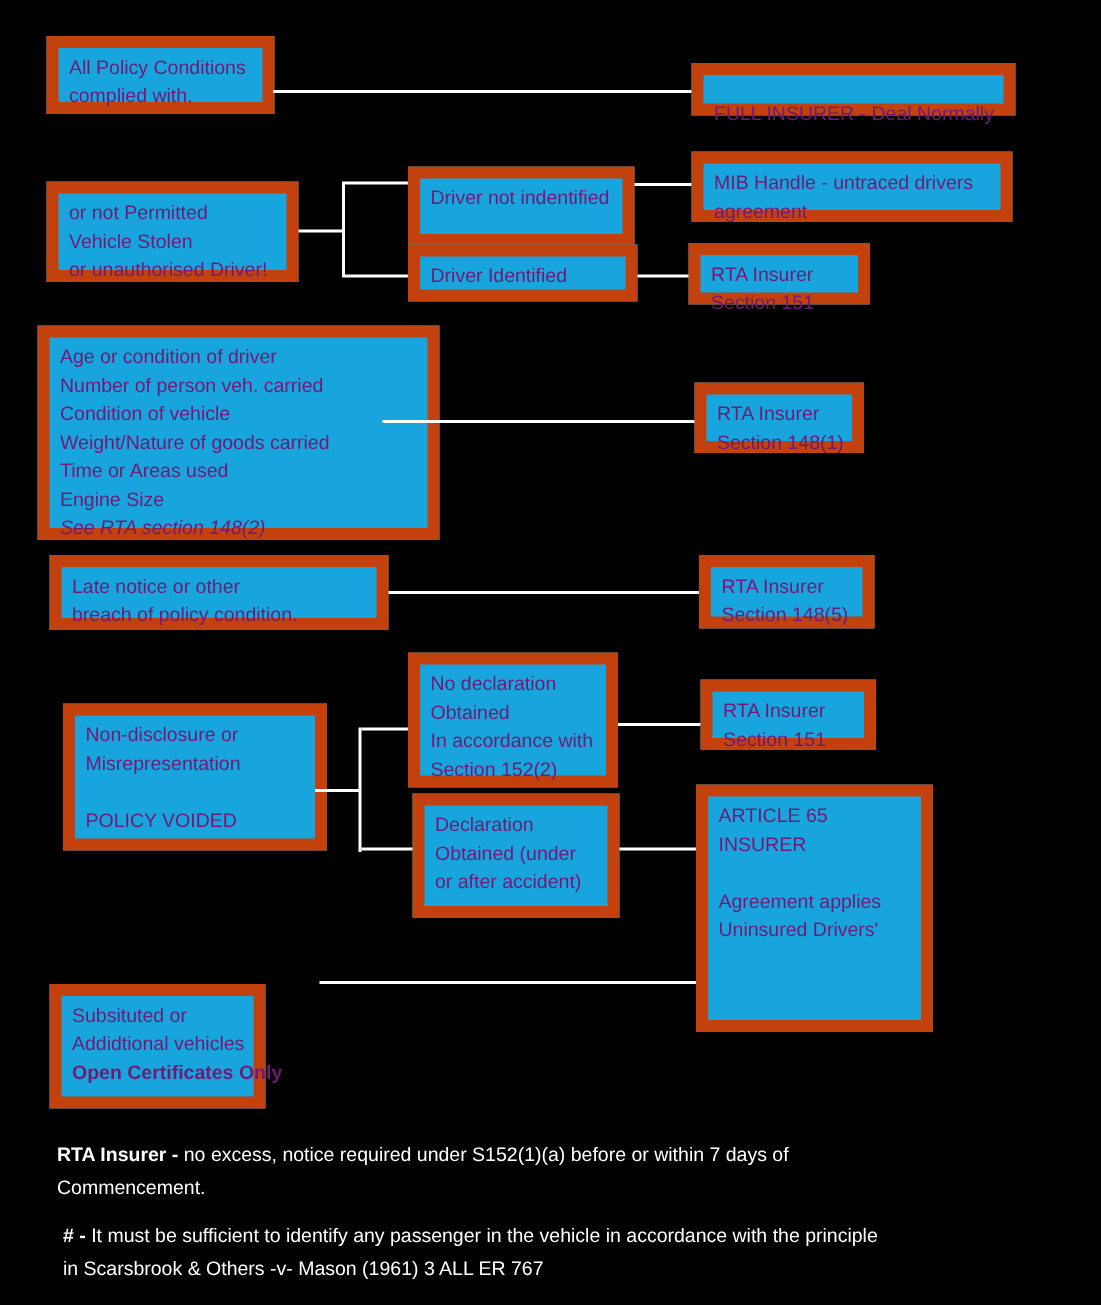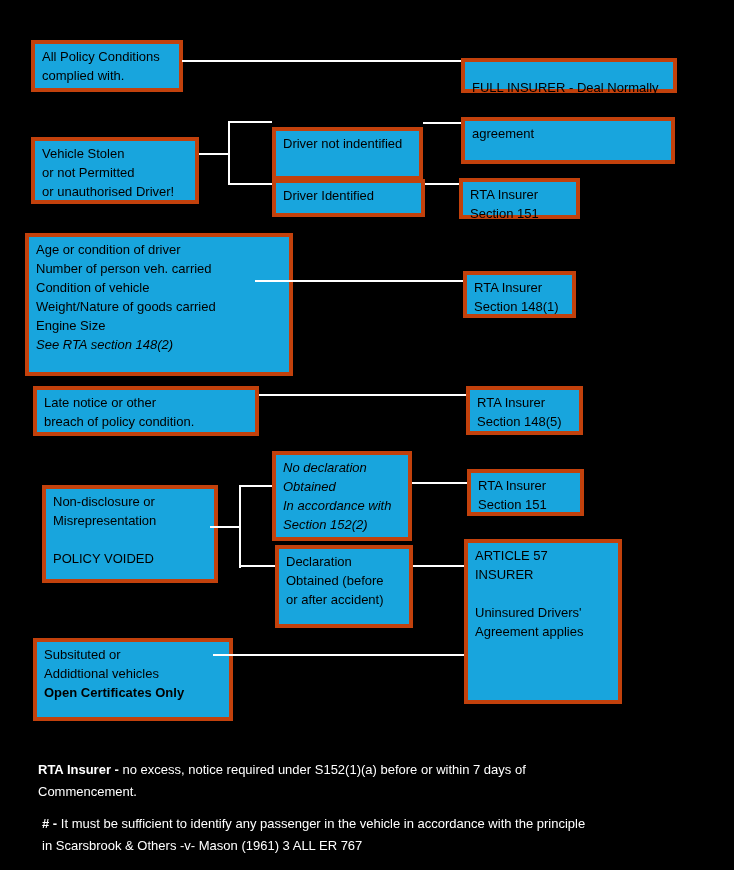--- a/index.html
+++ b/index.html
@@ -7,26 +7,25 @@
     width: 734px; height: 870px;
     position: relative;
     background: #000000;
     font-family: "Liberation Sans", sans-serif;
     overflow: hidden;
   }
   .node {
     position: absolute;
     box-sizing: border-box;
     background: #18a5dd;
-    border: 4px solid #c2410c;
-    color: #000000;
+    border: 8px solid #c2410c;
+    color: #701a75;
     font-size: 13px;
     line-height: 19px;
     padding: 3px 7px;
-    margin-top: 16px;
   }
   .ln { min-height: 19px; white-space: nowrap; }
   .ln.italic { font-style: italic; }
   .ln.bold   { font-weight: bold; }
   .conn { position: absolute; background: #ffffff; }
   .ch { height: 2px; }
   .cv { width: 2px; }
   .footnote {
     position: absolute;
     color: #ffffff;
@@ -42,25 +41,25 @@
   #n-vehicle-stolen        { left:31px;  top:121px; width:168px; height:67px; }
   #n-driver-not-identified { left:272px; top:111px; width:151px; height:53px; }
   #n-driver-identified     { left:272px; top:163px; width:153px; height:38px; }
   #n-mib-handle            { left:461px; top:101px; width:214px; height:47px; }
   #n-rta-151-top           { left:459px; top:162px; width:121px; height:41px; }
   #n-age-condition         { left:25px;  top:217px; width:268px; height:143px; }
   #n-rta-148-1             { left:463px; top:255px; width:113px; height:47px; }
   #n-late-notice           { left:33px;  top:370px; width:226px; height:50px; }
   #n-rta-148-5             { left:466px; top:370px; width:117px; height:49px; }
   #n-non-disclosure        { left:42px;  top:469px; width:176px; height:98px; }
-  #n-no-declaration        { left:272px; top:435px; width:140px; height:90px;font-style:italic; }
+  #n-no-declaration        { left:272px; top:435px; width:140px; height:90px; }
   #n-rta-151-mid           { left:467px; top:453px; width:117px; height:47px; }
   #n-declaration           { left:275px; top:529px; width:138px; height:83px; }
   #n-article-75            { left:464px; top:523px; width:158px; height:165px; }
-  #n-substituted           { left:33px;  top:622px; width:200px; height:83px; }
+  #n-substituted           { left:33px;  top:656px; width:144px; height:83px; }
 
   
   #c1  { left:182px; top:60px;  width:279px; }
   #c2  { left:199px; top:153px; width:30px; }
   #c3  { left:228px; top:121px; height:64px; }
   #c4  { left:230px; top:121px; width:42px; }
   #c5  { left:230px; top:183px; width:42px; }
   #c6  { left:423px; top:122px; width:38px; }
   #c7  { left:425px; top:183px; width:34px; }
   #c8  { left:255px; top:280px; width:208px; }
@@ -82,47 +81,49 @@
 <div class="node" id="n-all-policy">
   <div class="ln">All Policy Conditions</div>
   <div class="ln">complied with.</div>
 </div>
 
 <div class="node" id="n-full-insurer">
   <div class="ln">FULL INSURER - Deal Normally</div>
 </div>
 
 <div class="node" id="n-vehicle-stolen">
+  <div class="ln">or not Permitted</div>
   <div class="ln">Vehicle Stolen</div>
-  <div class="ln">or not Permitted</div>
   <div class="ln">or unauthorised Driver!</div>
 </div>
 
 <div class="node" id="n-driver-not-identified">
   <div class="ln">Driver not indentified</div>
 </div>
 
 <div class="node" id="n-driver-identified">
   <div class="ln">Driver Identified</div>
 </div>
 
 <div class="node" id="n-mib-handle">
+  <div class="ln">MIB Handle - untraced drivers</div>
   <div class="ln">agreement</div>
 </div>
 
 <div class="node" id="n-rta-151-top">
   <div class="ln">RTA Insurer</div>
   <div class="ln">Section 151</div>
 </div>
 
 <div class="node" id="n-age-condition">
   <div class="ln">Age or condition of driver</div>
   <div class="ln">Number of person veh. carried</div>
   <div class="ln">Condition of vehicle</div>
   <div class="ln">Weight/Nature of goods carried</div>
+  <div class="ln">Time or Areas used</div>
   <div class="ln">Engine Size</div>
   <div class="ln italic">See RTA section 148(2)</div>
 </div>
 
 <div class="node" id="n-rta-148-1">
   <div class="ln">RTA Insurer</div>
   <div class="ln">Section 148(1)</div>
 </div>
 
 <div class="node" id="n-late-notice">
@@ -149,30 +150,30 @@
   <div class="ln">Section 152(2)</div>
 </div>
 
 <div class="node" id="n-rta-151-mid">
   <div class="ln">RTA Insurer</div>
   <div class="ln">Section 151</div>
 </div>
 
 <div class="node" id="n-declaration">
   <div class="ln">Declaration</div>
-  <div class="ln">Obtained (before</div>
+  <div class="ln">Obtained (under</div>
   <div class="ln">or after accident)</div>
 </div>
 
 <div class="node" id="n-article-75">
-  <div class="ln">ARTICLE 57</div>
+  <div class="ln">ARTICLE 65</div>
   <div class="ln">INSURER</div>
   <div class="ln"></div>
+  <div class="ln">Agreement applies</div>
   <div class="ln">Uninsured Drivers'</div>
-  <div class="ln">Agreement applies</div>
 </div>
 
 <div class="node" id="n-substituted">
   <div class="ln">Subsituted or</div>
   <div class="ln">Addidtional vehicles</div>
   <div class="ln bold">Open Certificates Only</div>
 </div>
 
 <div class="conn ch" id="c1"></div>
 <div class="conn ch" id="c2"></div>

